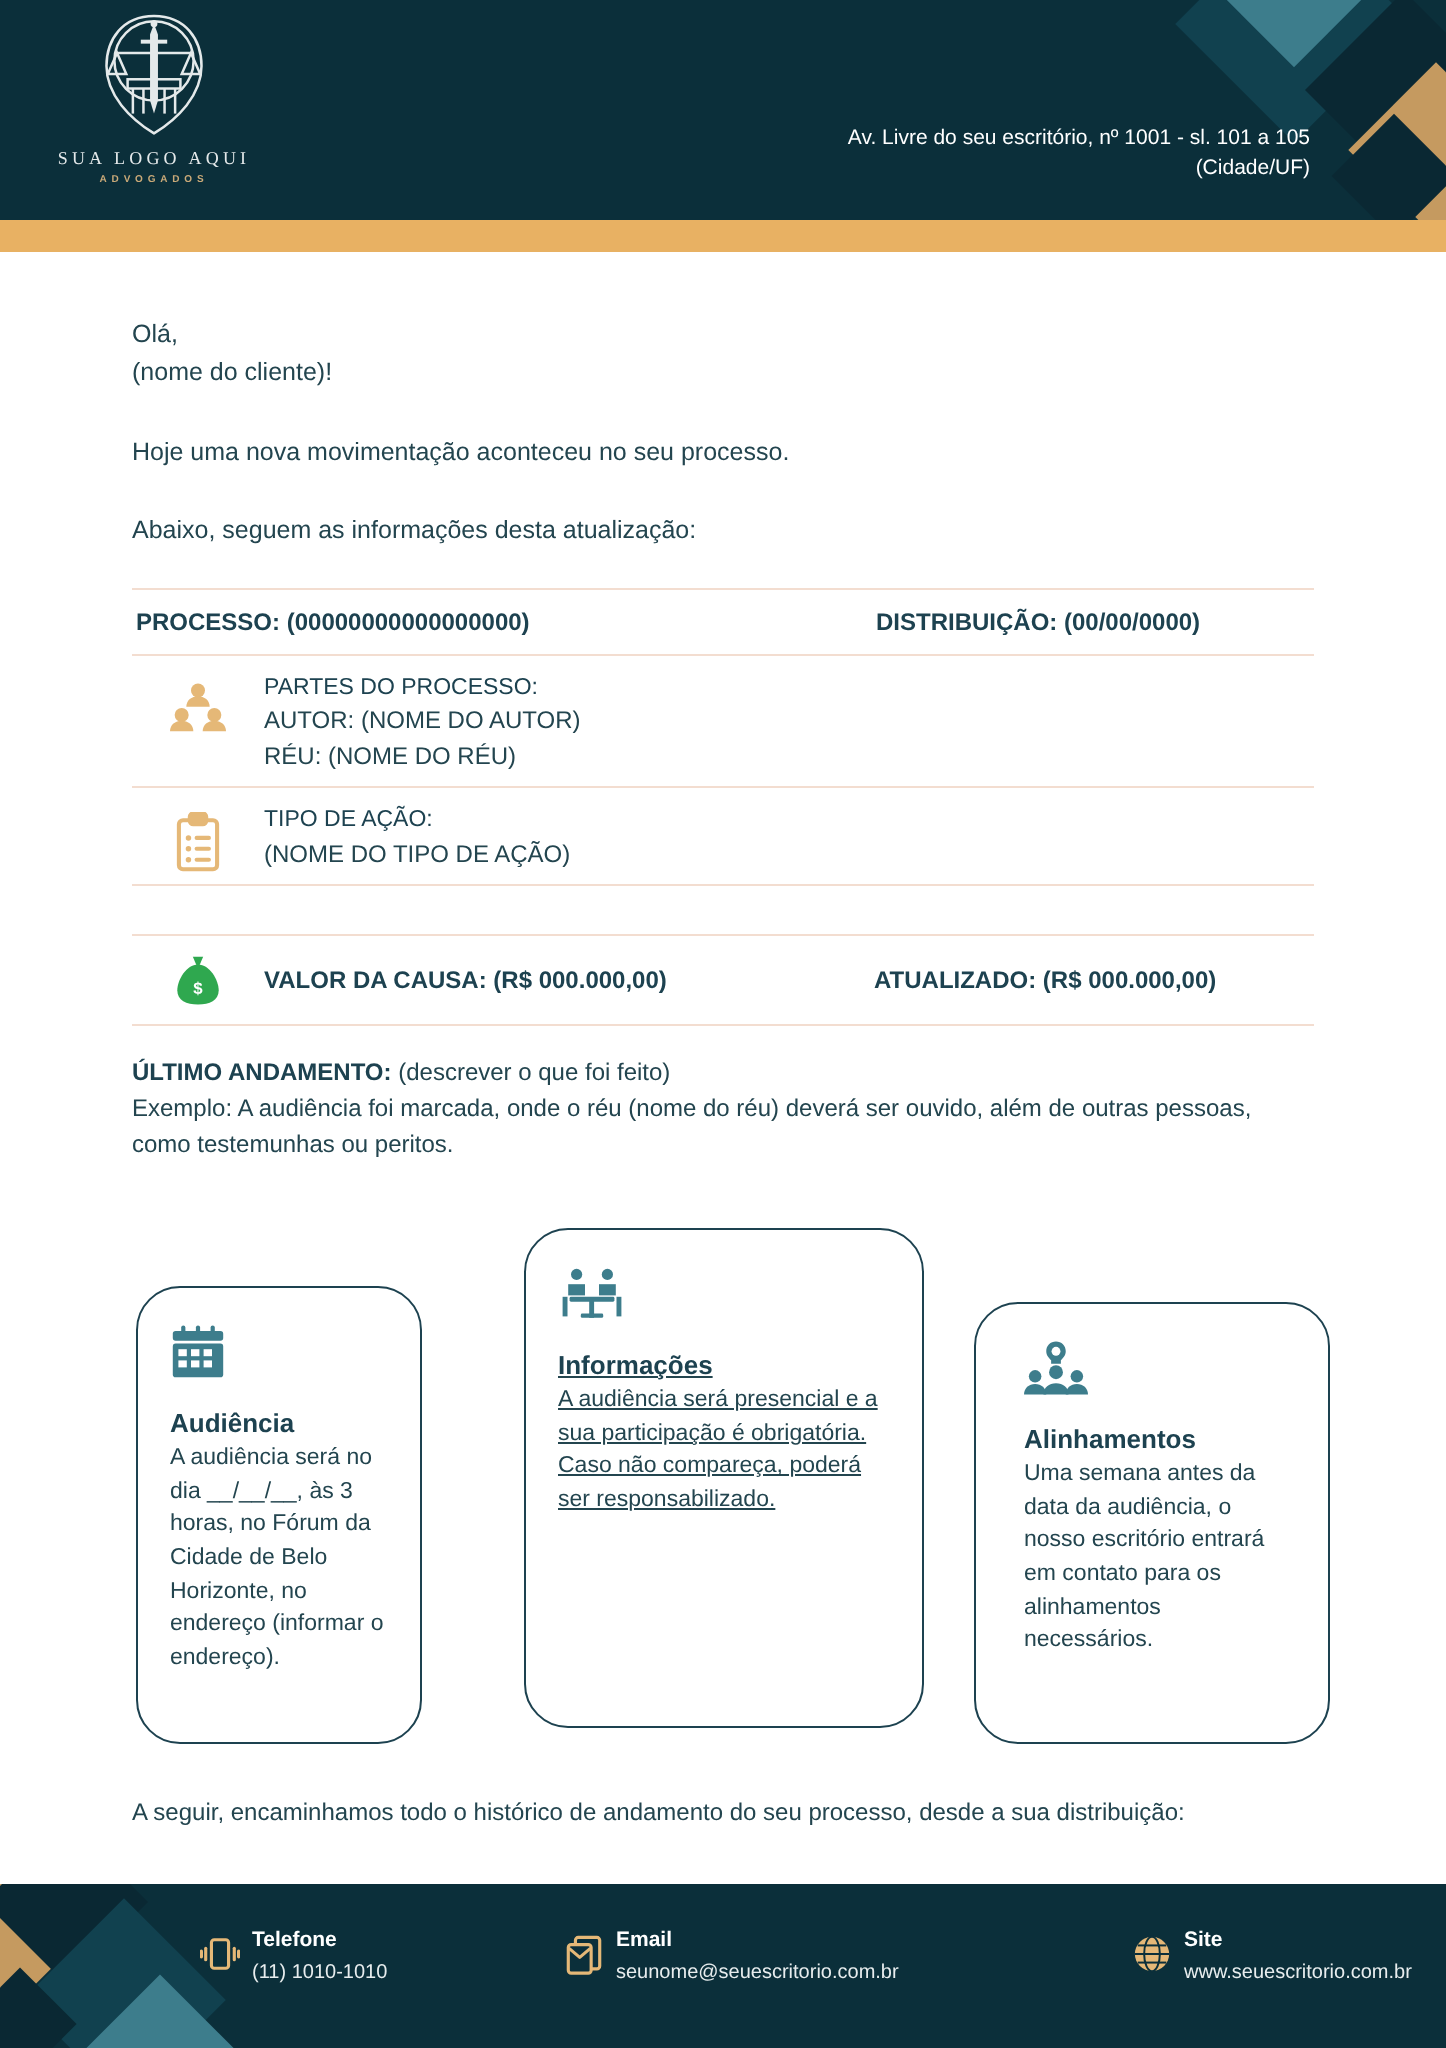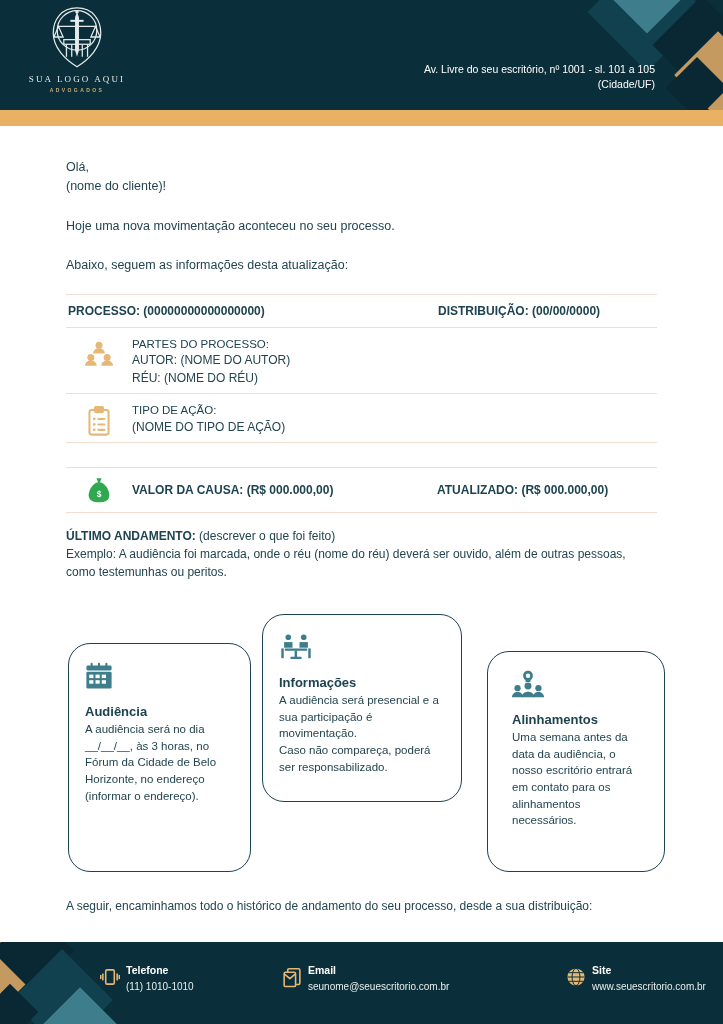--- a/index.html
+++ b/index.html
@@ -77,22 +77,22 @@
 
   .andamento { margin-top:14px; font-size:12px; line-height:1.5; color:#23454f; }
   .andamento b { color:#1d4250; }
 
   
   .cards { position:relative; height:290px; margin-top:22px; }
   .card {
     position:absolute; border:1.6px solid #1d4250; border-radius:22px;
     background:#fff; padding:18px 16px;
   }
-  .card-a { left:2px;   top:40px; width:183px; height:229px; }
-  .card-b { left:196px; top:11px; width:200px; height:188px; }
+  .card-a { left:2px;   top:40px; width:143px; height:229px; }
+  .card-b { left:196px; top:11px; width:200px; height:250px;text-decoration:underline; }
   .card-c { left:421px; top:48px; width:178px; height:221px;padding-left:24px; }
   .card-icon { height:34px; margin-bottom:8px; }
   .card-title { font-weight:bold; font-size:13px; color:#1d4250; margin-bottom:2px; }
   .card-text { font-size:11.5px; line-height:1.45; color:#23454f; white-space:pre-line; }
 
   .closing { margin-top:6px; font-size:12px; color:#23454f; }
 
   
   .footer {
     position:absolute; left:0; bottom:0; width:723px; height:82px;
@@ -275,21 +275,21 @@
             <circle cx="35" cy="6" r="4"></circle>
             <path d="M29 13h12v8H29z"></path>
             <rect x="8" y="22" width="32" height="3.5" rx="1"></rect>
             <rect x="22" y="25" width="3.5" height="12"></rect>
             <rect x="16" y="34" width="16" height="3" rx="1"></rect>
             <rect x="3" y="22" width="3.5" height="14"></rect>
             <rect x="41.5" y="22" width="3.5" height="14"></rect>
           </svg>
         </div>
         <div class="card-title">Informações</div>
-        <div class="card-text">A audiência será presencial e a sua participação é movimentação.
+        <div class="card-text">A audiência será presencial e a sua participação é obrigatória.
 Caso não compareça, poderá ser responsabilizado.</div>
       </div>
 
       <div class="card card-c">
         <div class="card-icon">
           <svg width="32" height="28" viewBox="0 0 46 40" fill="#3d7d8c">
             <path d="M23 1c-4 0-7 3-7 7 0 3 2 5 3.5 6.5V17h7v-2.5C28 13 30 11 30 8c0-4-3-7-7-7z"></path>
             <circle cx="23" cy="8" r="3.2" fill="#ffffff"></circle>
             <circle cx="23" cy="23" r="5"></circle>
             <path d="M14 39c0-5 4-8 9-8s9 3 9 8z"></path>

